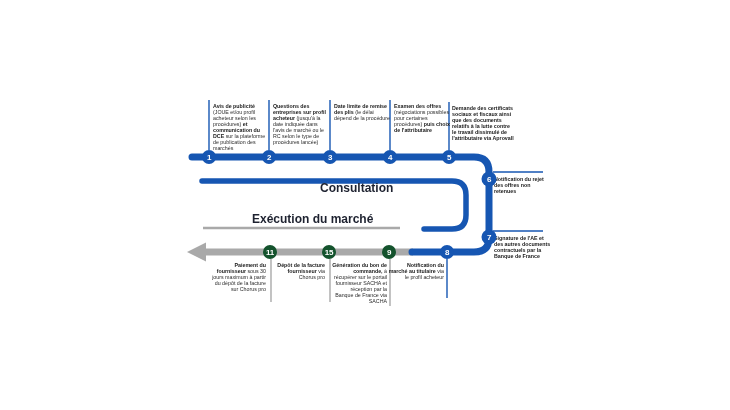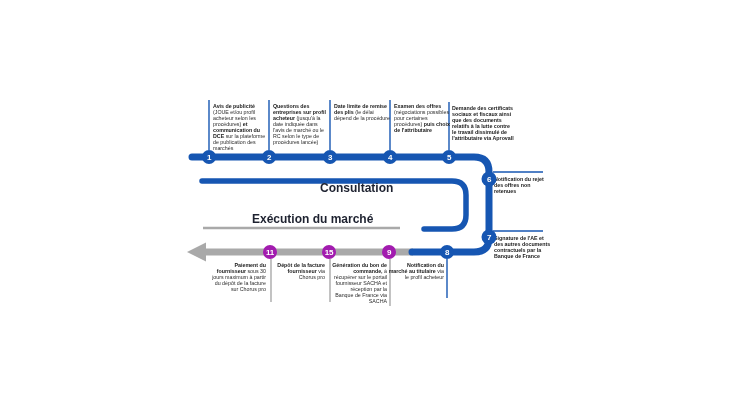--- a/index.html
+++ b/index.html
@@ -21,21 +21,21 @@
     border-radius: 50%;
     color: #ffffff;
     font-size: 8px;
     font-weight: bold;
     display: flex; align-items: center; justify-content: center;
     transform: translate(-50%, -50%);
     letter-spacing: -0.3px;
     z-index: 3;
   }
   .node.blue { background: #1656b2; }
-  .node.gray { background: #a21caf; }
+  .node.gray { background: #14532d; }
 
   .n1  { left: 209px; top: 157px; }
   .n2  { left: 269px; top: 157px; }
   .n3  { left: 330px; top: 157px; }
   .n4  { left: 390px; top: 157px; }
   .n5  { left: 449px; top: 157px; }
   .n6  { left: 489px; top: 179px; width: 15px; height: 15px; }
   .n7  { left: 489px; top: 237px; width: 15px; height: 15px; }
   .n8  { left: 447px; top: 252px; }
   .n9  { left: 389px; top: 252px; }

